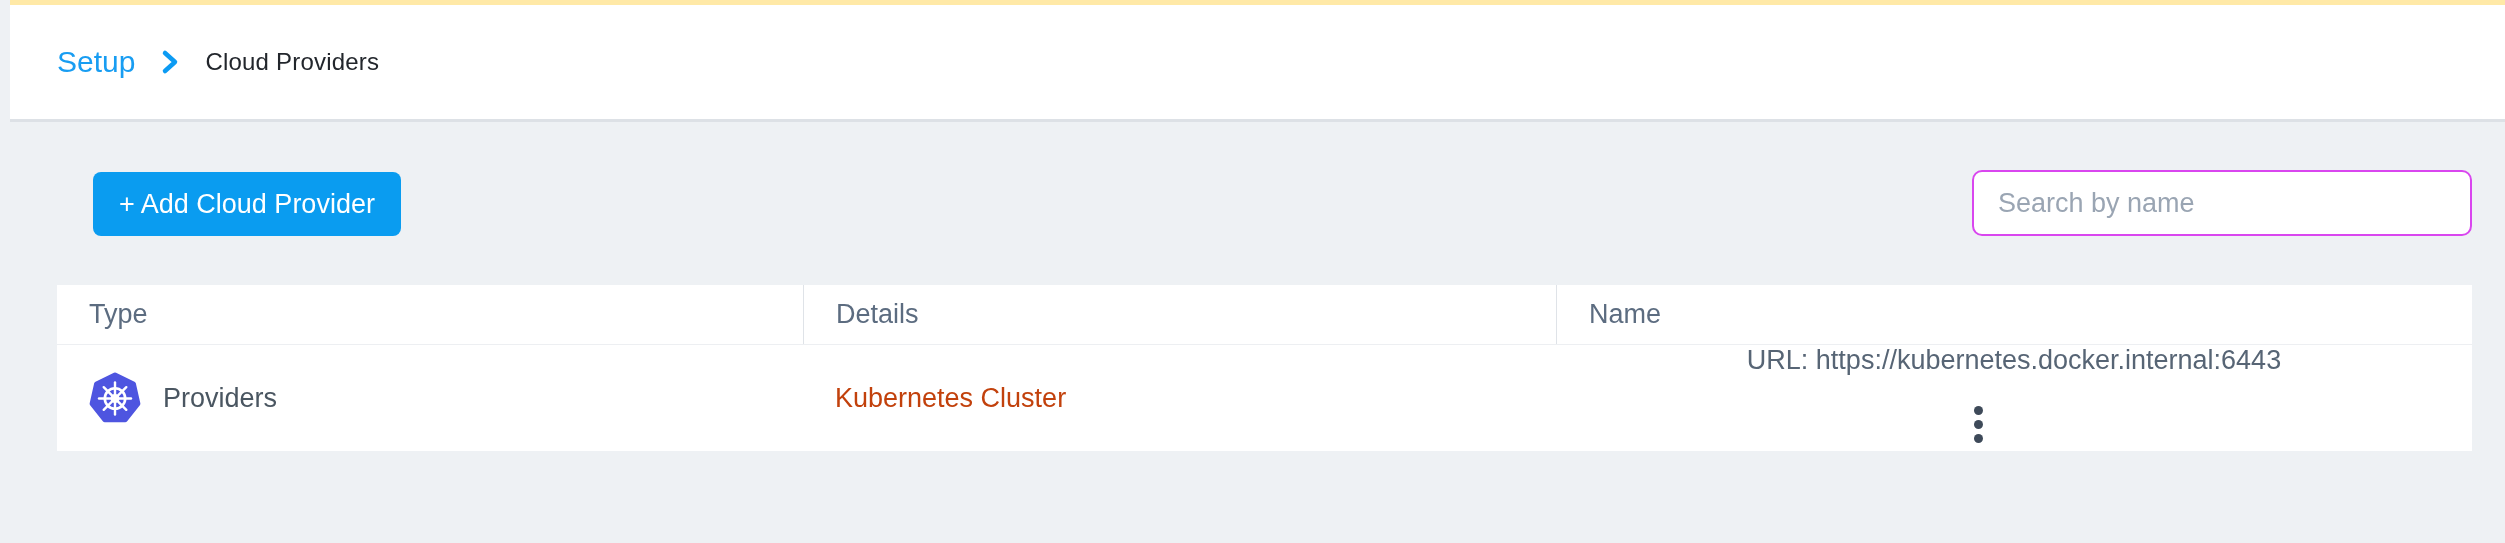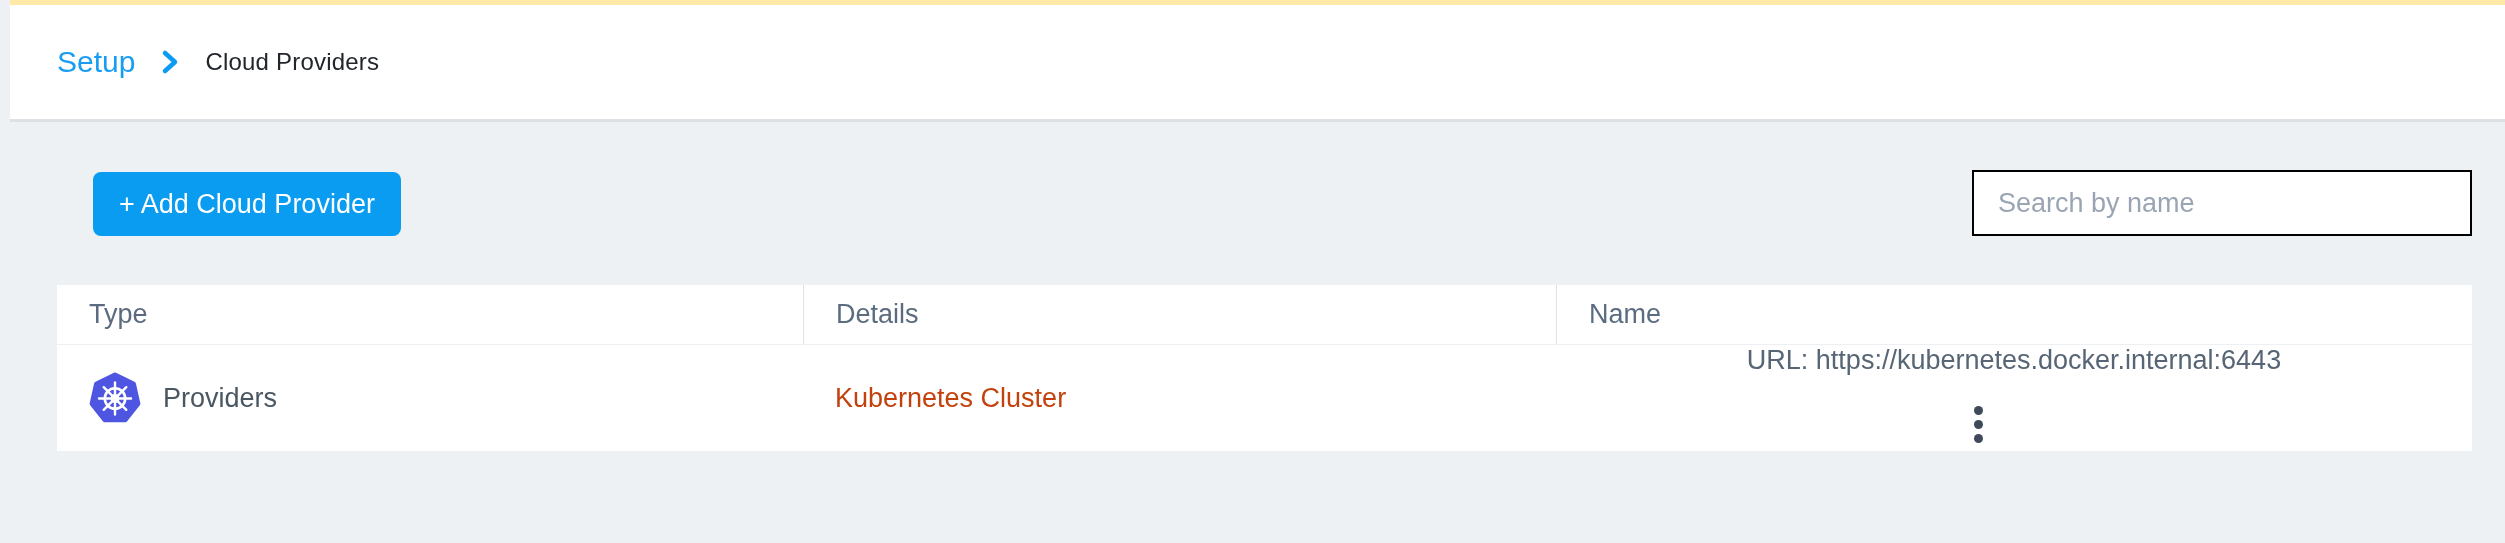--- a/index.html
+++ b/index.html
@@ -69,22 +69,22 @@
     height: 64px;
     padding: 0 26px;
     font-size: 27px;
     font-weight: 500;
     font-family: "Liberation Sans", sans-serif;
     cursor: pointer;
   }
   .search {
     width: 500px;
     height: 66px;
-    border: 2px solid #000000;
-    border-radius: 0;
+    border: 2px solid #d946ef;
+    border-radius: 10px;
     padding: 0 24px;
     font-size: 27px;
     color: #3c4858;
     font-family: "Liberation Sans", sans-serif;
     background: #ffffff;
     outline: none;
   }
   .search::placeholder { color: #9aa5b3; }
   .table {
     margin-top: 49px;

